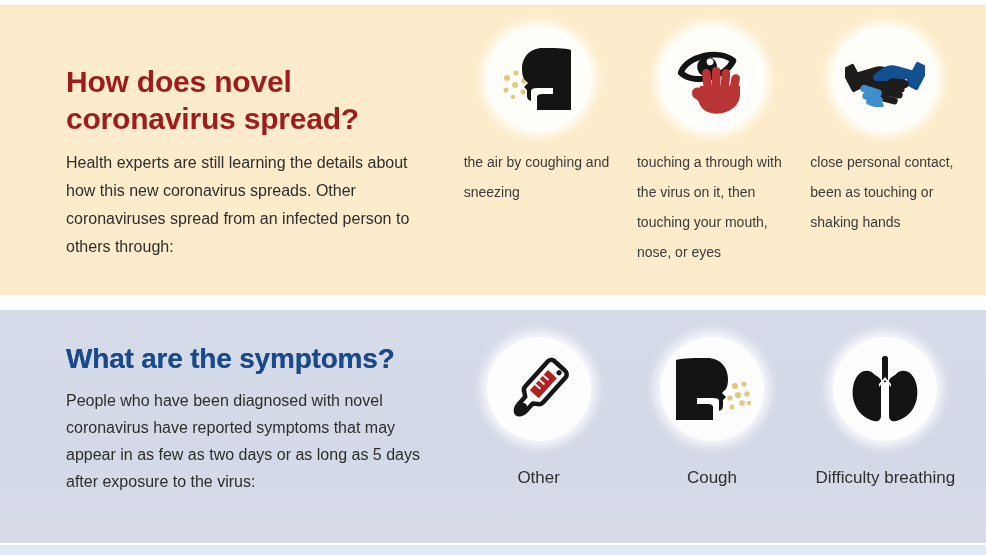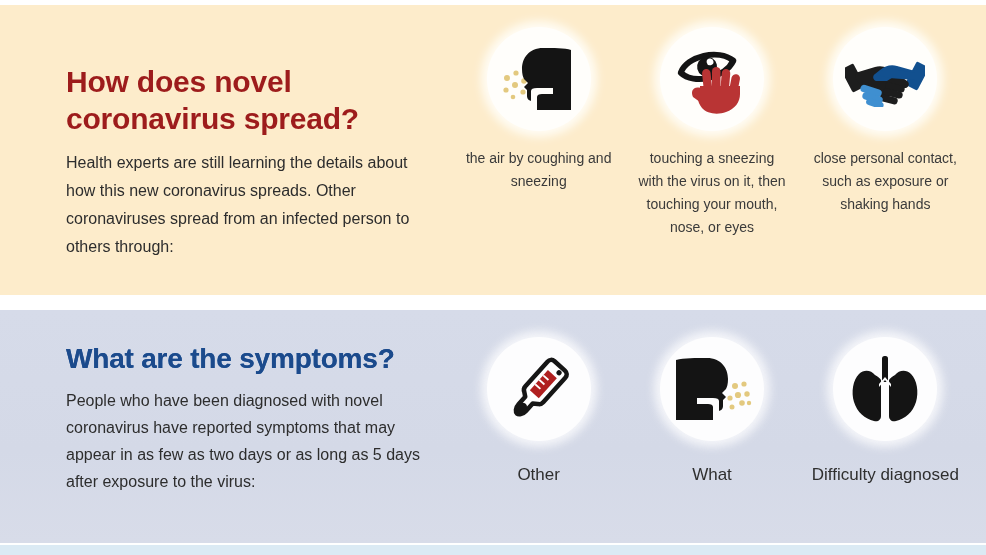--- a/index.html
+++ b/index.html
@@ -152,24 +152,23 @@
     box-shadow: 0 0 10px 6px rgba(255, 255, 252, 0.85);
   }
 
   .circle-symptoms {
     background: #fdfdfe;
     box-shadow: 0 0 10px 6px rgba(253, 253, 254, 0.8);
   }
 
   .caption {
     margin-top: 16px;
-    text-align: center;
     color: #3a3a3a;
     font-size: 14px;
-    line-height: 23px;
+    line-height: 30px;
     max-width: 150px;
   }
 
   .caption-symptoms {
     margin-top: 22px;
     font-size: 17px;
     color: #2f2f2f;
     max-width: 190px;
     white-space: nowrap;
   }
@@ -256,21 +255,21 @@
                          C22 51 23 60 28 66
                          C33 72 44 73 52 70
                          C61 67 66 60 66 52
                          L66 44
                          L26 44 Z" fill="#b93434"></path>
                 <path d="M26 46 C20 44 16 49 19 55 L26 60 Z" fill="#b93434"></path>
               </g>
             </svg>
           </span>
         </div>
-        <div class="caption">touching a sneezing with the virus on it, then touching your mouth, nose, or eyes</div>
+        <div class="caption">touching a through with the virus on it, then touching your mouth, nose, or eyes</div>
       </div>
 
       <div class="icon-col">
         <div class="circle">
           <span>
             <svg width="80" height="56" viewBox="0 0 80 56" aria-hidden="true">
 
               <rect x="1" y="14" width="14" height="26" rx="2" transform="rotate(-28 8 27)" fill="#1d1d1d"></rect>
 
               <rect x="65" y="12" width="14" height="26" rx="2" transform="rotate(28 72 25)" fill="#12508f"></rect>
@@ -303,21 +302,21 @@
               <path d="M70 22 L48 18 C42 16 36 19 32 24 L44 27 L70 29 Z" fill="#12508f"></path>
 
               <g fill="#3f8fd0">
                 <rect x="15" y="36" width="22" height="7.5" rx="3.7" transform="rotate(18 26 40)"></rect>
                 <rect x="17" y="43" width="21" height="7.5" rx="3.7" transform="rotate(18 27 47)"></rect>
                 <rect x="21" y="49" width="18" height="7" rx="3.5" transform="rotate(18 30 52)"></rect>
               </g>
             </svg>
           </span>
         </div>
-        <div class="caption">close personal contact, such as exposure or shaking hands</div>
+        <div class="caption">close personal contact, been as touching or shaking hands</div>
       </div>
 
     </div>
   </div>
 
   <div class="mid-white-strip"></div>
 
   <div class="section section-symptoms">
 
     <div class="text-block text-block-symptoms">
@@ -401,21 +400,21 @@
                 <circle cx="66" cy="41" r="3.1"></circle>
                 <circle cx="75" cy="40" r="2.7"></circle>
                 <circle cx="58" cy="44" r="2.6"></circle>
                 <circle cx="70" cy="49" r="2.8"></circle>
                 <circle cx="60" cy="53" r="2.5"></circle>
                 <circle cx="77" cy="49" r="2.2"></circle>
               </g>
             </svg>
           </span>
         </div>
-        <div class="caption caption-symptoms">What</div>
+        <div class="caption caption-symptoms">Cough</div>
       </div>
 
       <div class="icon-col">
         <div class="circle circle-symptoms">
           <span>
             <svg width="72" height="70" viewBox="0 0 72 70" aria-hidden="true">
 
               <rect x="33" y="2" width="6" height="26" rx="2.5" fill="#141414"></rect>
 
               <path d="M32 26
@@ -431,21 +430,21 @@
                        C40 66 43 68 47 67
                        C56 65 64 58 67 48
                        C70 38 68 26 62 20
                        C57 15 50 16 46 21
                        C43 23 41 24 40 26 Z" fill="#141414"></path>
 
               <path d="M36 26 L30 33 L30 30 L36 23 L42 30 L42 33 Z" fill="#fdfdfe"></path>
             </svg>
           </span>
         </div>
-        <div class="caption caption-symptoms">Difficulty diagnosed</div>
+        <div class="caption caption-symptoms">Difficulty breathing</div>
       </div>
 
     </div>
   </div>
 
   <div class="bottom-band"></div>
 
 </div>
 
 </body></html>

